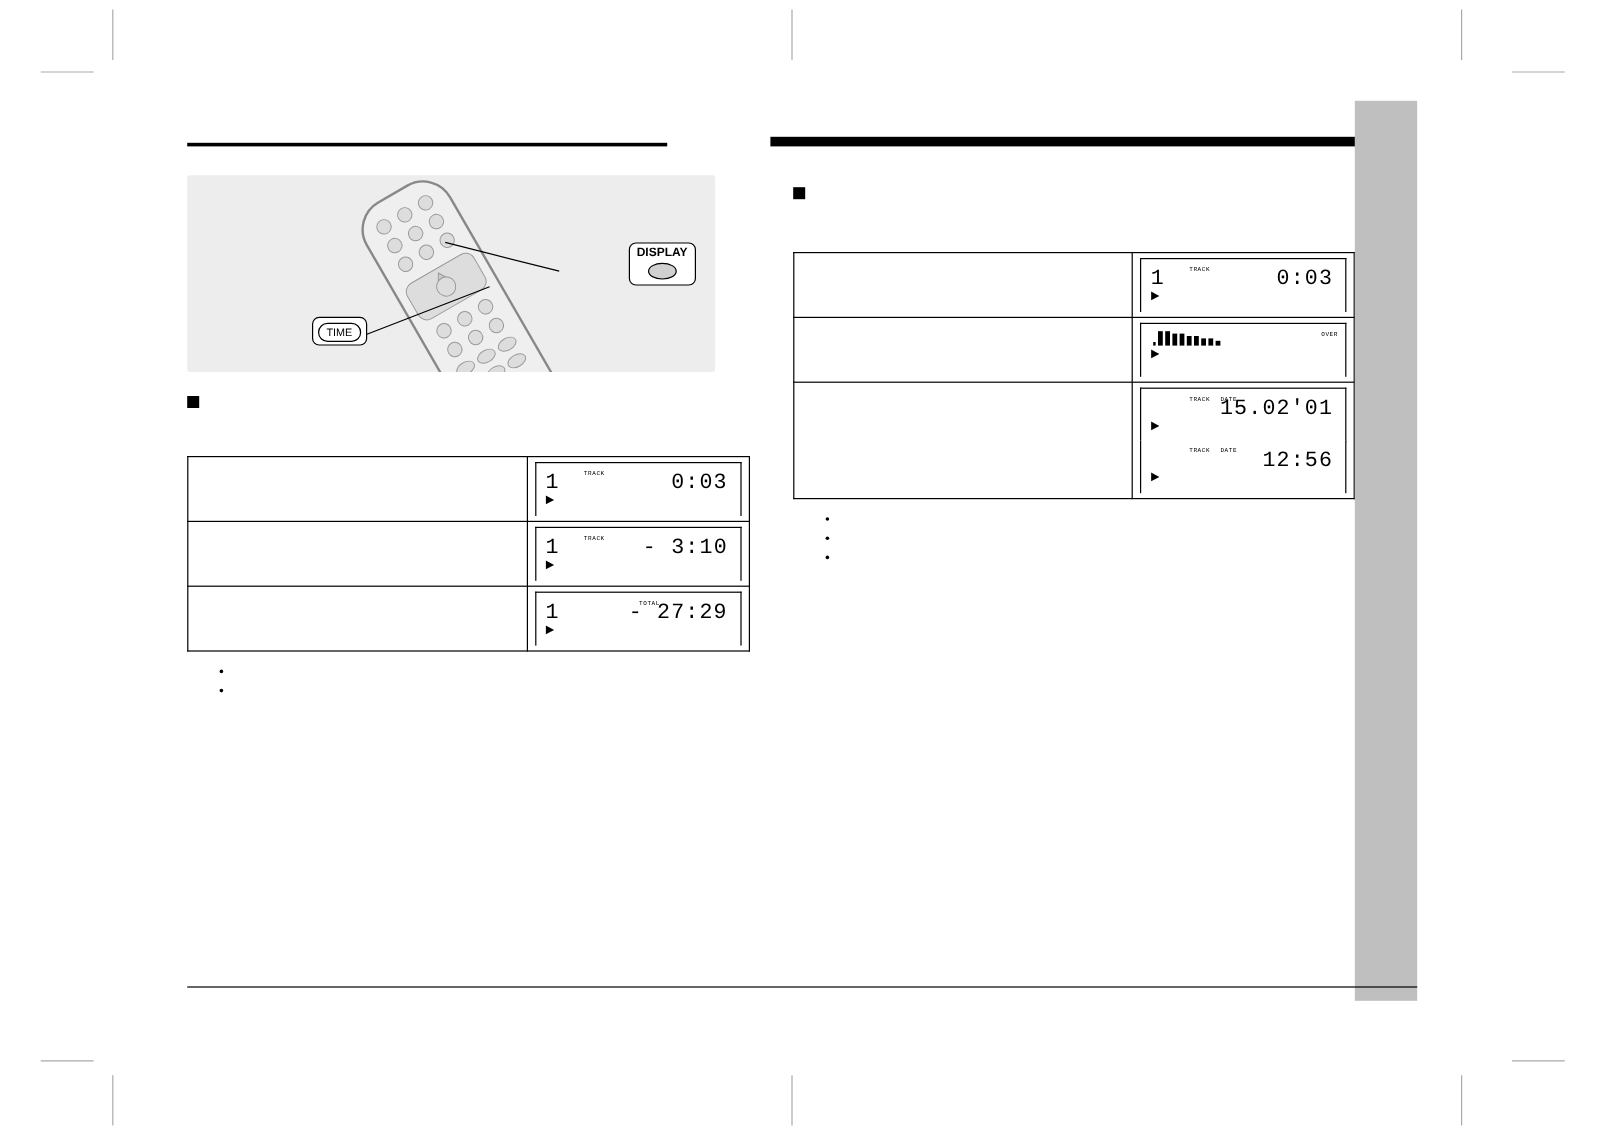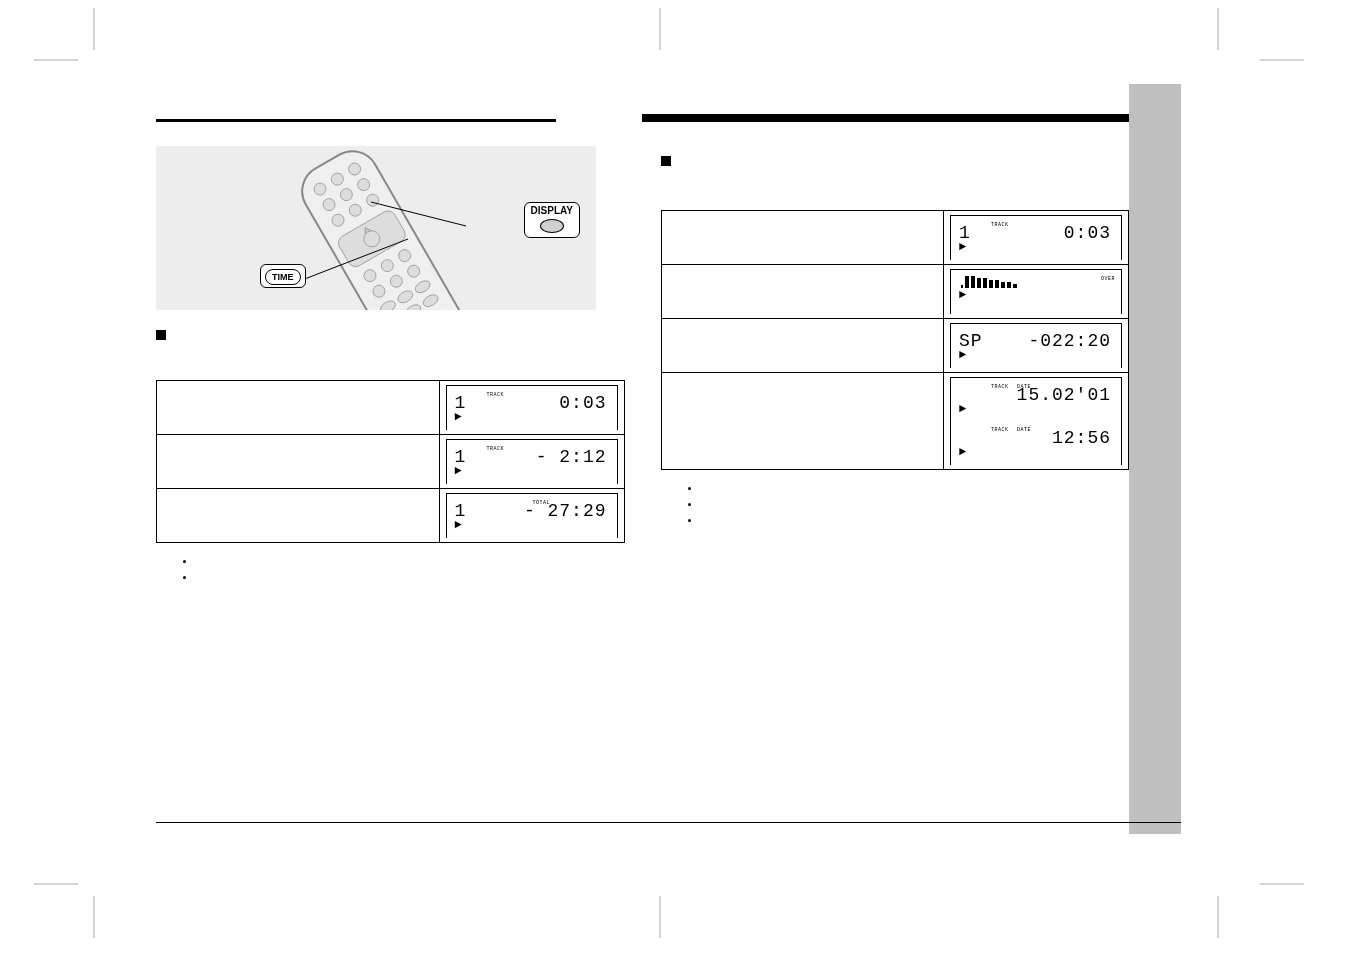--- a/index.html
+++ b/index.html
@@ -238,21 +238,21 @@
         </svg>
         <svg style="position:absolute;left:0;top:0" width="440" height="164">
           <line x1="310" y1="80" x2="215" y2="56" stroke="#000" stroke-width="1"></line>
           <line x1="146" y1="134" x2="252" y2="93" stroke="#000" stroke-width="1"></line>
         </svg>
         <div class="callout-box" style="right:16px;top:56px">
           <div style="font-weight:bold">DISPLAY</div>
           <div class="btn-oval"></div>
         </div>
         <div class="callout-box" style="left:104px;top:118px;padding:2px 4px">
-          <span class="pill" style="font-weight:bold">TIME</span>
+          <span class="pill" style="font-weight:normal">TIME</span>
         </div>
       </div>
 
       <div class="h3"><span class="black-sq"></span></div>
       <div class="para" style="height:24px"></div>
 
       <table class="info-table">
         <tbody>
           <tr>
             <td></td>
@@ -267,21 +267,21 @@
               </div>
             </td>
           </tr>
           <tr>
             <td></td>
             <td>
               <div class="lcd">
                 <span class="tiny-label" style="left:40px">TRACK</span>
                 <div class="line1">
                     <span>1</span>
-                    <span>-   2:12</span>
+                    <span>-   3:10</span>
                   </div>
                 <div class="play-mark">►</div>
               </div>
             </td>
           </tr>
           <tr>
             <td></td>
             <td>
               <div class="lcd">
                 <span class="tiny-label" style="left:86px">TOTAL</span>
@@ -340,32 +340,20 @@
                   <span style="height:4px"></span>
                 </div>
                 <div class="play-mark">►</div>
               </div>
             </td>
           </tr>
           <tr>
             <td></td>
             <td>
               <div class="lcd">
-                <div class="line1">
-                    <span style="text-align:left">SP</span>
-                    <span>-022:20</span>
-                  </div>
-                <div class="play-mark">►</div>
-              </div>
-            </td>
-          </tr>
-          <tr>
-            <td></td>
-            <td>
-              <div class="lcd">
                 <span class="tiny-label" style="left:40px">TRACK</span>
                 <span class="tiny-label" style="left:66px">DATE</span>
                 <div class="line1" style="justify-content:flex-end">
                     <span>15.02'01</span>
                   </div>
                 <div class="play-mark">►</div>
               </div>
               <div class="lcd" style="border-top:none;margin-top:-1px">
                 <span class="tiny-label" style="left:40px">TRACK</span>
                 <span class="tiny-label" style="left:66px">DATE</span>

